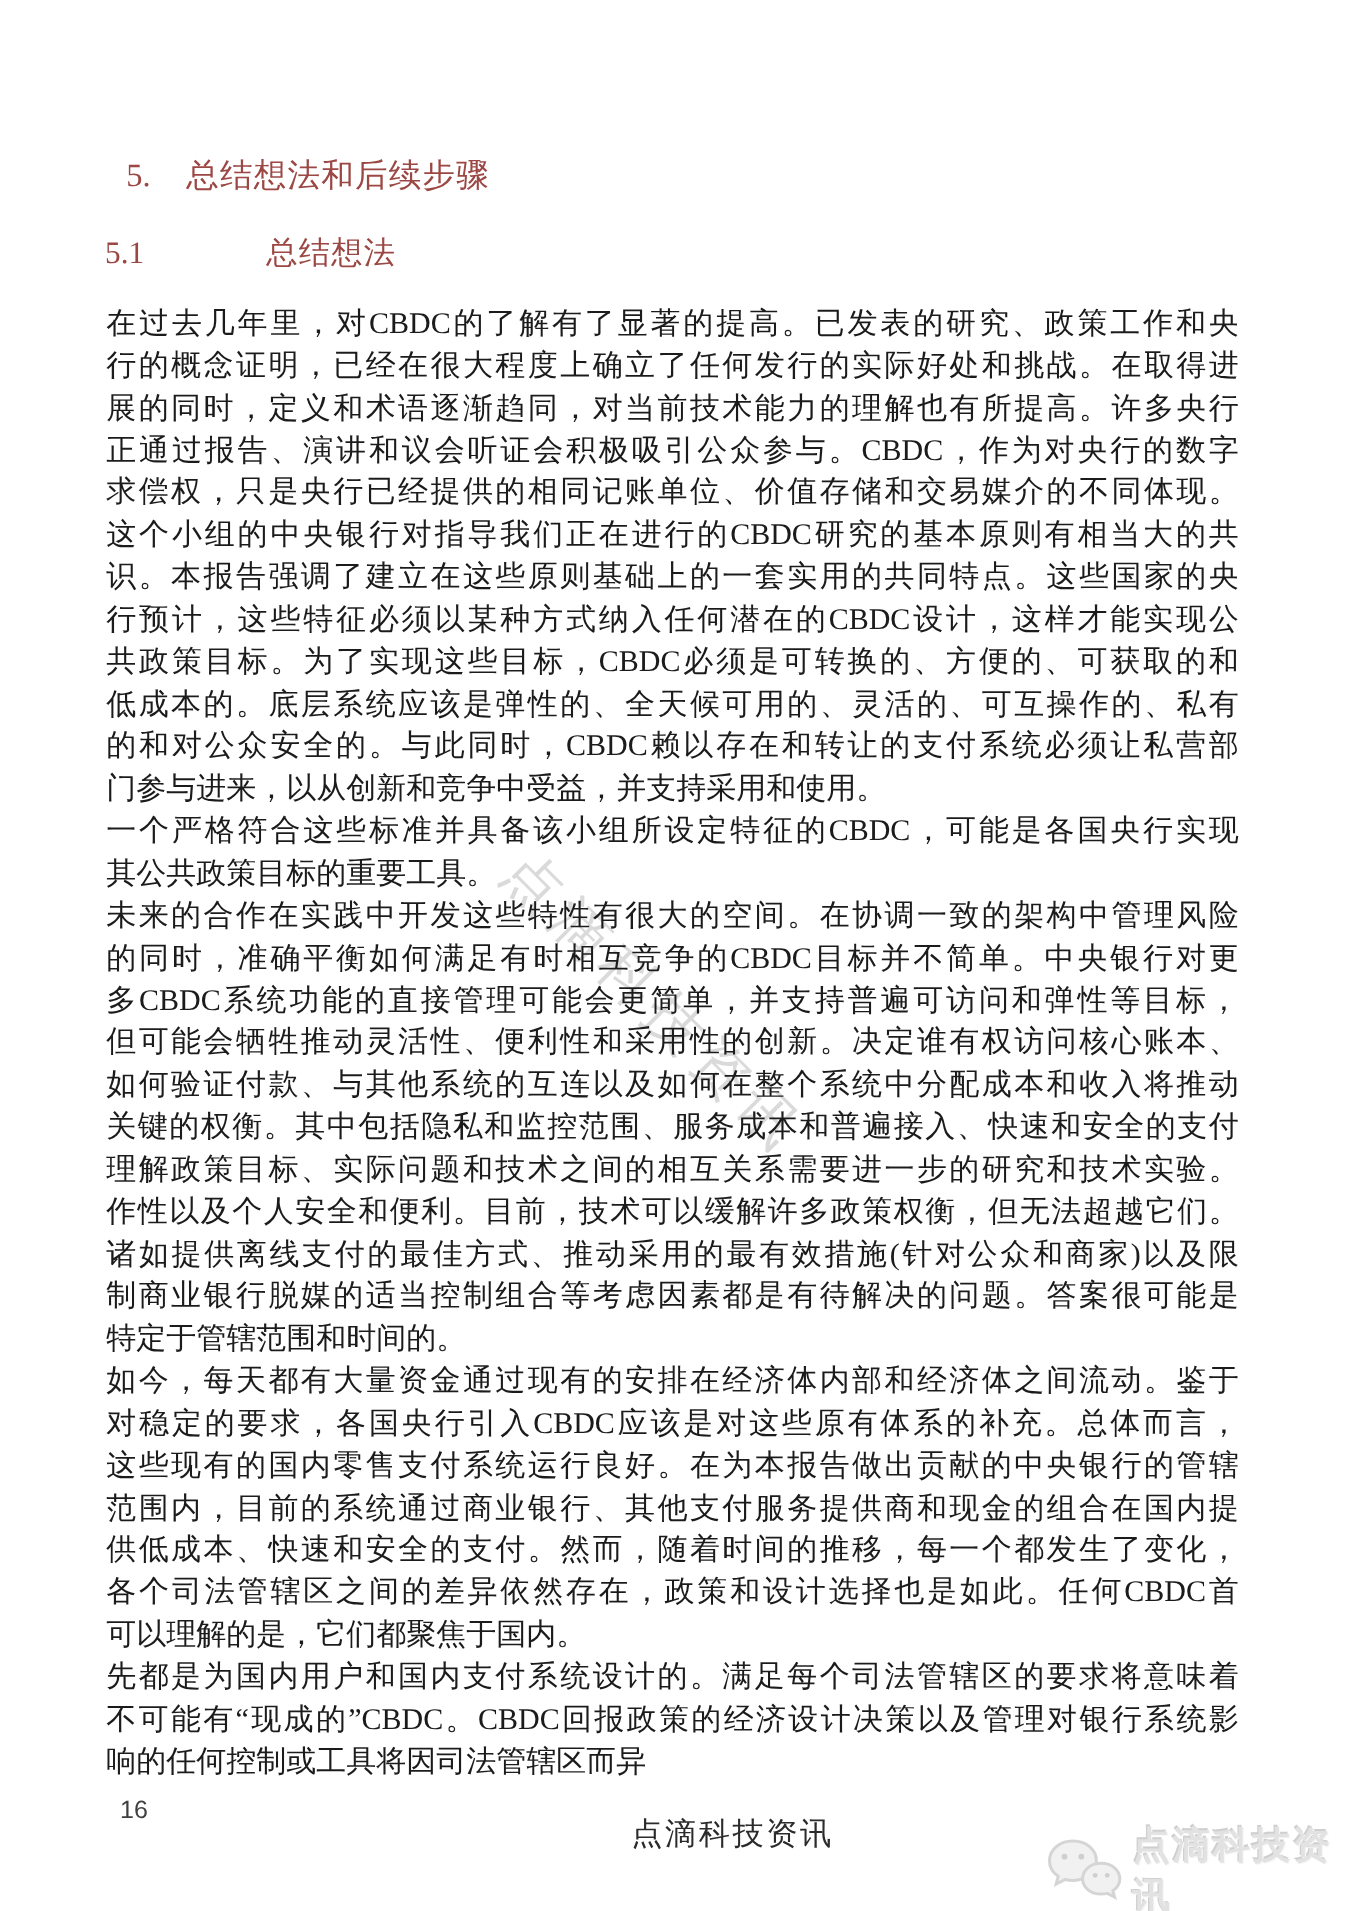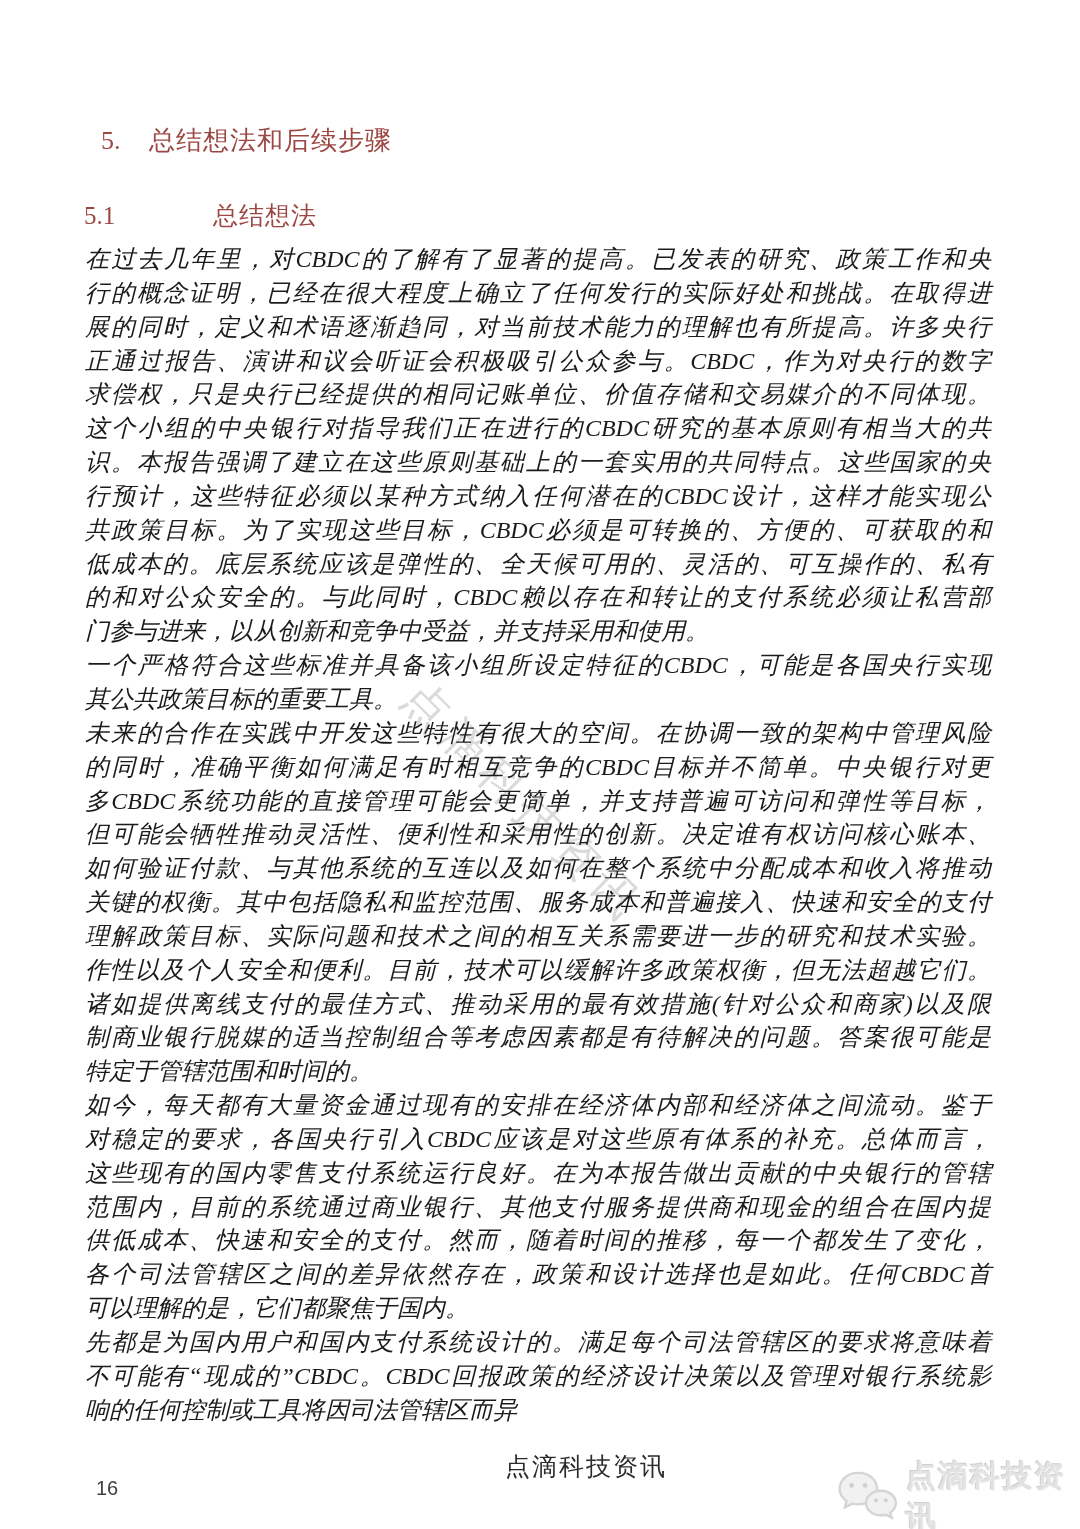--- a/index.html
+++ b/index.html
@@ -9,47 +9,47 @@
     background:#ffffff;
     overflow:hidden;
     font-family:"Liberation Serif","DejaVu Serif",serif;
     color:#1f1f1f;
   }
   
   .h1row,.h2row{position:absolute;color:#9b4743;}
   .h1row{top:124px;left:0;width:1080px;height:34px;font-size:26px;line-height:34px;}
   .h1row .num{position:absolute;left:101px;}
   .h1row .ttl{position:absolute;left:149px;letter-spacing:1px;}
-  .h2row{top:200px;left:0;width:1080px;height:32px;font-size:25px;line-height:32px;}
+  .h2row{top:187px;left:0;width:1080px;height:32px;font-size:25px;line-height:32px;}
   .h2row .num{position:absolute;left:84px;}
   .h2row .ttl{position:absolute;left:167px;letter-spacing:1px;margin-left:46px;}
   
   .body-text{
     position:absolute;top:243px;left:85px;width:906px;
-    font-size:24px;color:#1b1b1b;font-style:italic;
+    font-size:24px;color:#1b1b1b;
   }
   .body-text .line{
     height:33.85px;line-height:33.85px;
     text-align:justify;text-align-last:justify;
     text-justify:inter-character;
     white-space:nowrap;
   }
   .body-text .line.last{text-align-last:left;}
   
   .diag-watermark{
     position:absolute;left:432px;top:668px;z-index:0;
     transform:rotate(45deg);transform-origin:0 0;
     font-size:46px;letter-spacing:7px;
     color:#8f8f8f;opacity:0.32;
     pointer-events:none;white-space:nowrap;
   }
   .body-layer{position:relative;z-index:1;}
   
   .page-number{
-    position:absolute;left:96px;top:1477px;
+    position:absolute;left:96px;top:1437px;
     font-family:"Liberation Sans","DejaVu Sans",sans-serif;
     font-size:20px;color:#3f3f3f;
   }
   .footer-site{
     position:absolute;left:505px;top:1450px;
     font-size:25px;color:#2b2b2b;letter-spacing:2px;
   }
   .footer-logo{
     position:absolute;left:836px;top:1456px;
     display:flex;align-items:center;gap:8px;

